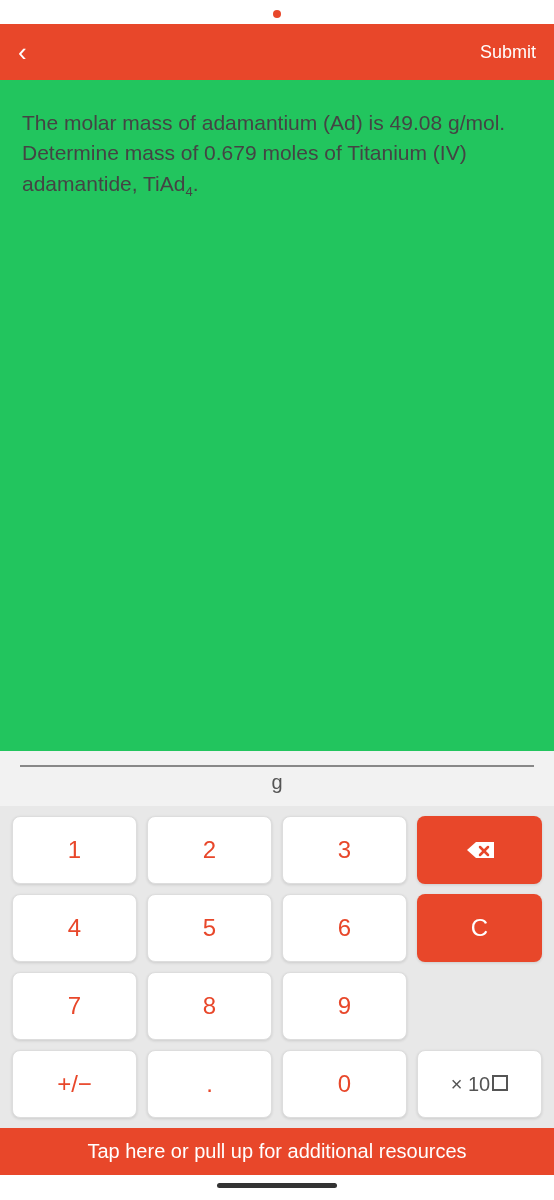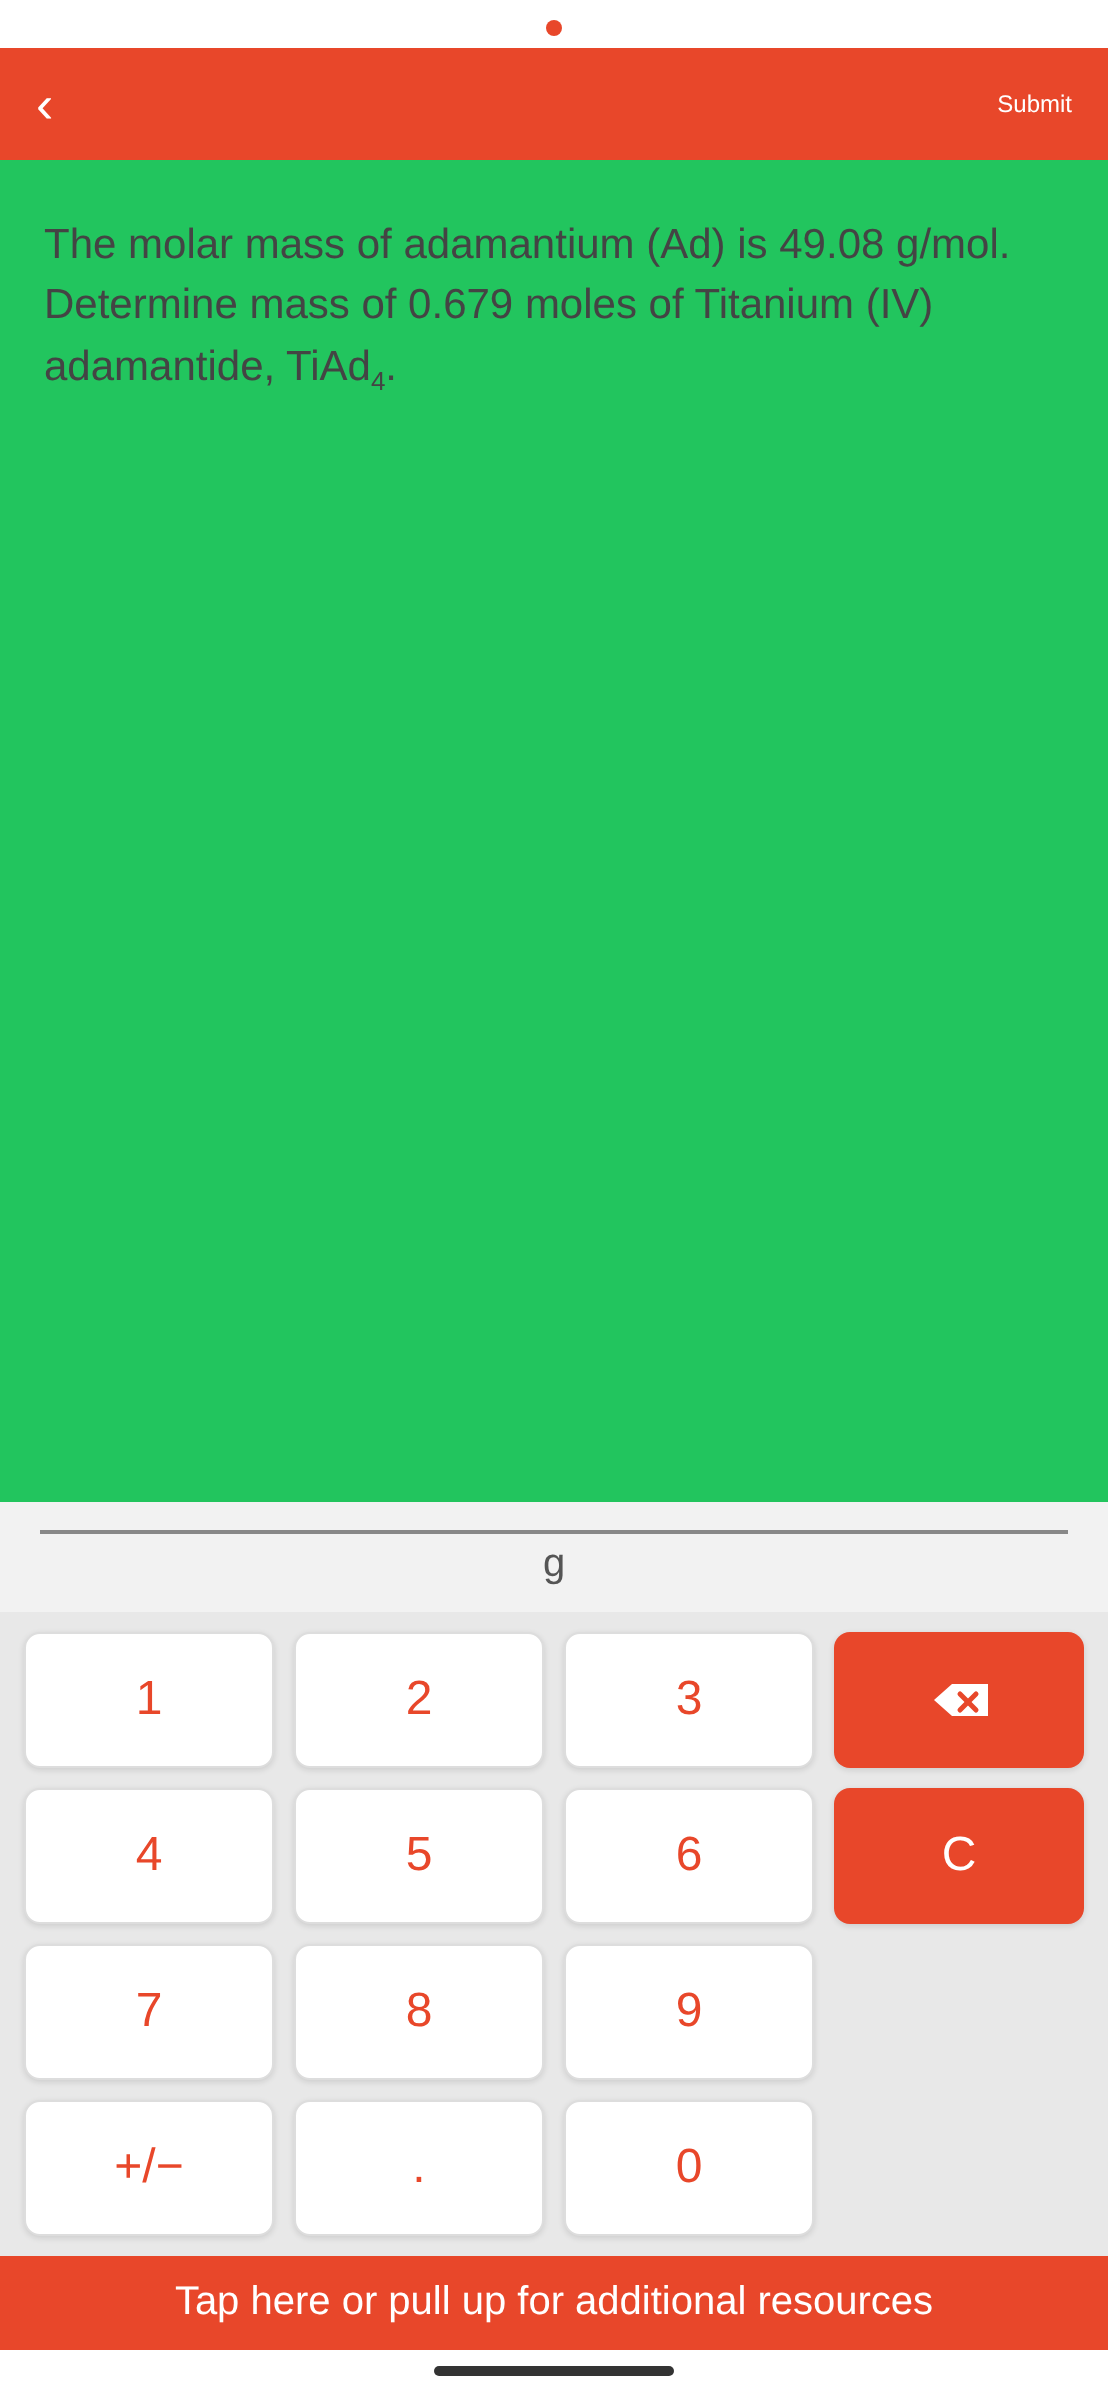--- a/index.html
+++ b/index.html
@@ -50,21 +50,21 @@
     }
     .header-title {
       color: #fff;
       font-size: 20px;
       font-weight: 400;
       text-align: center;
       flex: 1;
     }
     .header-submit {
       color: #fff;
-      font-size: 12px;
+      font-size: 18px;
       font-weight: 500;
       cursor: pointer;
       padding: 4px 0 4px 8px;
     }
 
     
     .question-area {
       background: #22c55e;
       flex: 1;
       padding: 28px 22px 20px 22px;
@@ -257,20 +257,26 @@
 
     <div class="key-btn">7</div>
     <div class="key-btn">8</div>
     <div class="key-btn">9</div>
 
     <div style="visibility:hidden;"></div>
 
     <div class="key-btn">+/−</div>
     <div class="key-btn">.</div>
     <div class="key-btn">0</div>
+    <div class="key-btn x10 key-x10">
+      <div class="x10-content">
+        <span class="base">× 10</span>
+        <div class="exp-box"></div>
+      </div>
+    </div>
 
   </div>
 </div>
 
 <div class="bottom-bar">
   <span class="bottom-bar-text">Tap here or pull up for additional resources</span>
 </div>
 
 <div class="bottom-handle">
   <div class="bottom-handle-bar"></div>

